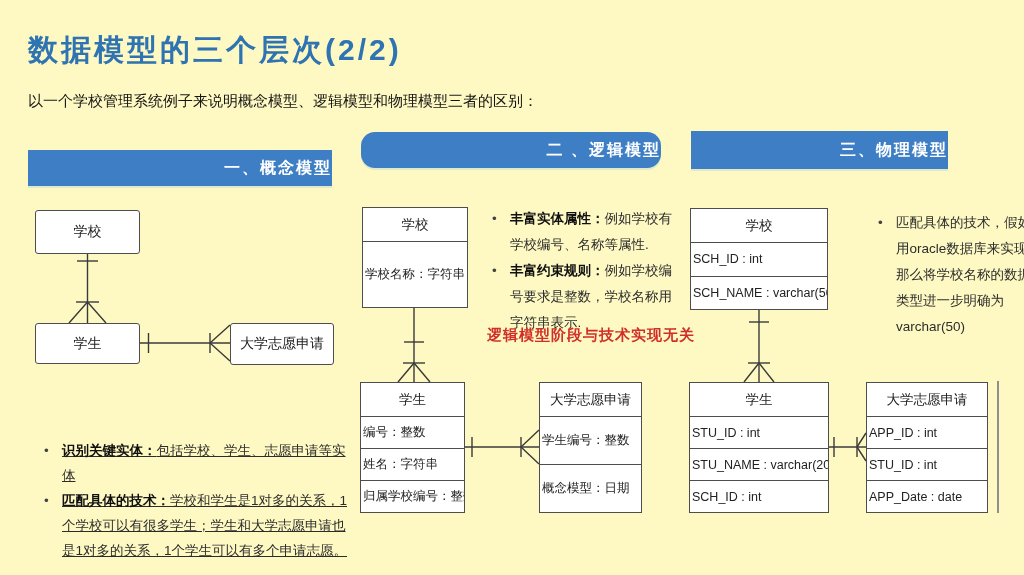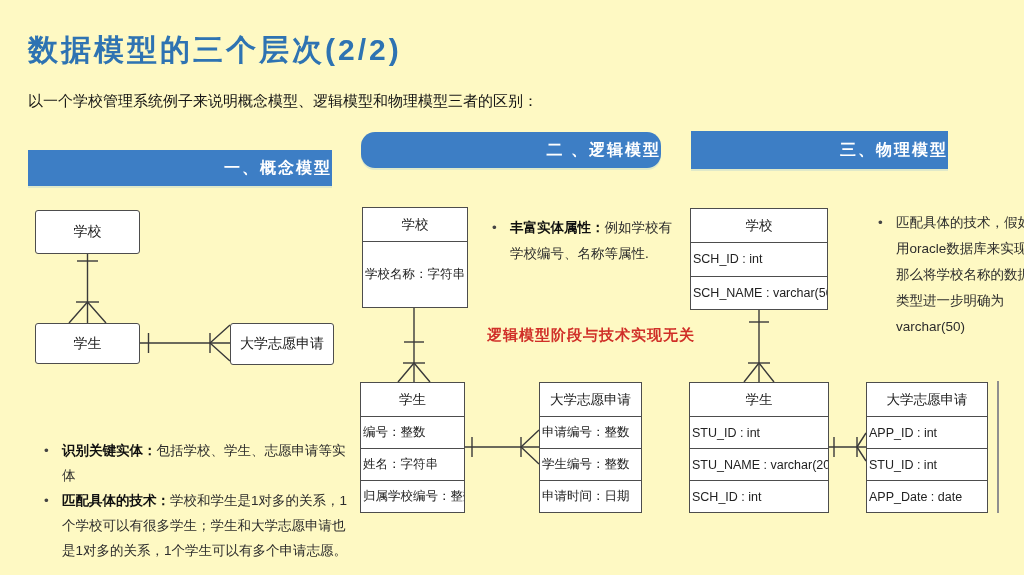--- a/index.html
+++ b/index.html
@@ -44,22 +44,22 @@
   .t-l-school{left:362px;top:207px;width:106px;height:101px;}
   .t-l-student{left:360px;top:382px;width:105px;height:131px;}
   .t-l-app{left:539px;top:382px;width:103px;height:131px;}
   .t-p-school{left:690px;top:208px;width:138px;height:102px;}
   .t-p-student{left:689px;top:382px;width:140px;height:131px;}
   .t-p-app{left:866px;top:382px;width:122px;height:131px;}
   .bullets{position:absolute;margin:0;padding:0;list-style:none;color:#2c2c2c;}
   .bullets li{position:relative;padding-left:22px;}
   .bullets li::before{content:"\2022";position:absolute;left:4px;color:#444;}
   .bullets b{color:#101010;}
-  .bl1{left:40px;top:438px;width:308px;font-size:13.5px;line-height:25px;}
-  .bl2{left:488px;top:206px;width:188px;font-size:13.5px;line-height:26px;margin-top:9px;}
+  .bl1{left:40px;top:438px;width:308px;font-size:13.5px;line-height:25px;text-decoration:underline;}
+  .bl2{left:488px;top:206px;width:188px;font-size:13.5px;line-height:26px;}
   .bl3{left:874px;top:210px;width:168px;font-size:13.5px;line-height:26px;}
   .note-red{
     position:absolute;left:487px;top:326px;font-size:15px;font-weight:bold;
     color:#d02f28;letter-spacing:1px;white-space:nowrap;
   }
   .edge-line{position:absolute;left:997px;top:381px;width:2px;height:132px;background:#8f8f8f;}
 </style>
 </head>
 <body>
 
@@ -125,27 +125,27 @@
     <div class="rw">学校名称：字符串</div>
   </div>
   <div class="etable t-l-student">
     <div class="hd">学生</div>
     <div class="rw">编号：整数</div>
     <div class="rw">姓名：字符串</div>
     <div class="rw">归属学校编号：整数</div>
   </div>
   <div class="etable t-l-app">
     <div class="hd">大学志愿申请</div>
-    <div class="rw">申请编号：整数</div>
     <div class="rw">学生编号：整数</div>
-    <div class="rw">申请时间：日期</div>
+    <div class="rw">概念模型：日期</div>
   </div>
 
   <ul class="bullets bl2">
     <li><b>丰富实体属性：</b><span>例如学校有学校编号、名称等属性.</span></li>
+    <li><b>丰富约束规则：</b><span>例如学校编号要求是整数，学校名称用字符串表示.</span></li>
   </ul>
 
   <div class="note-red">逻辑模型阶段与技术实现无关</div>
 
   <div class="etable t-p-school">
     <div class="hd">学校</div>
     <div class="rw">SCH_ID : int</div>
     <div class="rw">SCH_NAME : varchar(50)</div>
   </div>
   <div class="etable t-p-student">

